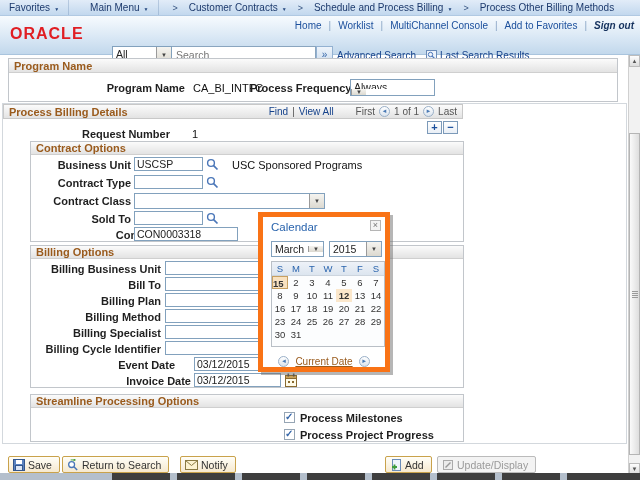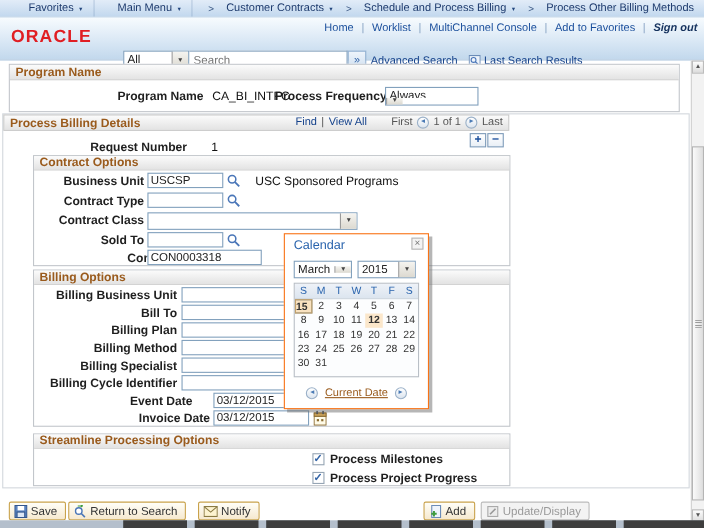--- a/index.html
+++ b/index.html
@@ -3,21 +3,21 @@
 <meta charset="utf-8">
 <style>
   html,body{margin:0;padding:0;background:#fff;}
   #screen{position:relative;width:640px;height:480px;background:#fff;overflow:hidden;
           font-family:"Liberation Sans",sans-serif;font-size:11px;color:#222;}
   .abs{position:absolute;}
 
   
   .crumbbar{position:absolute;left:0;top:0;width:640px;height:16px;
     background:linear-gradient(#e2ecf8,#c2d8ee);border-bottom:1px solid #b0c9e2;
-    display:flex;align-items:center;font-size:10px;color:#1d3a6d;box-sizing:border-box;justify-content:flex-end;}
+    display:flex;align-items:center;font-size:10px;color:#1d3a6d;box-sizing:border-box;}
   .crumb-item{display:flex;align-items:center;gap:4px;padding:0 9px;height:100%;white-space:nowrap;cursor:pointer;}
   .crumb-menu{border-right:1px solid rgba(110,140,180,.35);}
   .caret-down::after{content:"▼";font-size:5px;color:#24477e;line-height:5px;}
   .crumb-sep{color:#35527f;font-size:9px;padding:0 2px;}
   .crumb-sep::before{content:">";}
 
   
   .appheader{position:absolute;left:0;top:16px;width:640px;height:39px;
     background:linear-gradient(#f7fbfe,#dae8f5 55%,#c2d8ec);border-bottom:1px solid #a9c4dd;box-sizing:border-box;}
   .logo{position:absolute;left:10px;top:9px;color:#e01e23;font-weight:bold;font-size:16px;letter-spacing:1px;}
@@ -60,21 +60,21 @@
   .circ-prev::after{content:"◄";}
   .circ-next::after{content:"►";}
   .pm-btn{position:absolute;width:15px;height:13px;border:1px solid #7c9ab9;background:linear-gradient(#ffffff,#e9eff6);
     color:#1b4f9c;font-weight:bold;font-size:11px;line-height:10px;text-align:center;box-sizing:border-box;cursor:pointer;}
   .checkbox{position:absolute;width:11px;height:11px;border:1px solid #96a5b4;background:#fff;box-sizing:border-box;cursor:pointer;}
   .checkbox.checked::after{content:"✓";position:absolute;left:0;top:-2px;font-size:10px;font-weight:bold;color:#3465a8;}
   .lookup{position:absolute;width:13px;height:13px;cursor:pointer;}
 
   
   .cal-pop{position:absolute;left:258px;top:212px;width:132px;height:160px;background:#fff;
-    border:1px solid #f97316;box-shadow:3px 3px 0 rgba(110,110,110,.5);z-index:50;box-sizing:border-box;}
+    border:5px solid #f97316;box-shadow:3px 3px 0 rgba(110,110,110,.5);z-index:50;box-sizing:border-box;}
   .cal-title{position:absolute;left:8px;top:4px;color:#2a64ad;font-size:11.5px;}
   .cal-close{position:absolute;right:4px;top:3px;width:11px;height:11px;border:1px solid #b5b5b5;background:#f3f3f3;
     color:#777;font-size:9px;line-height:9px;text-align:center;box-sizing:border-box;cursor:pointer;}
   .cal-close::after{content:"×";}
   .cal-grid{position:absolute;left:8px;top:44px;width:114px;height:86px;border:1px solid #b9bfc6;
     background:#fcfdfe;box-sizing:border-box;overflow:hidden;}
   .cal-dayhead{display:flex;height:13px;background:linear-gradient(#eef2f8,#dce5ef);border-bottom:1px solid #cdd5de;}
   .cal-dayhead span{width:16px;text-align:center;font-size:9.5px;color:#2a64ad;line-height:13px;}
   .cal-days{display:flex;flex-wrap:wrap;width:112px;}
   .cal-cell{width:16px;height:13px;text-align:center;font-size:9.5px;line-height:13px;color:#333;cursor:pointer;}

